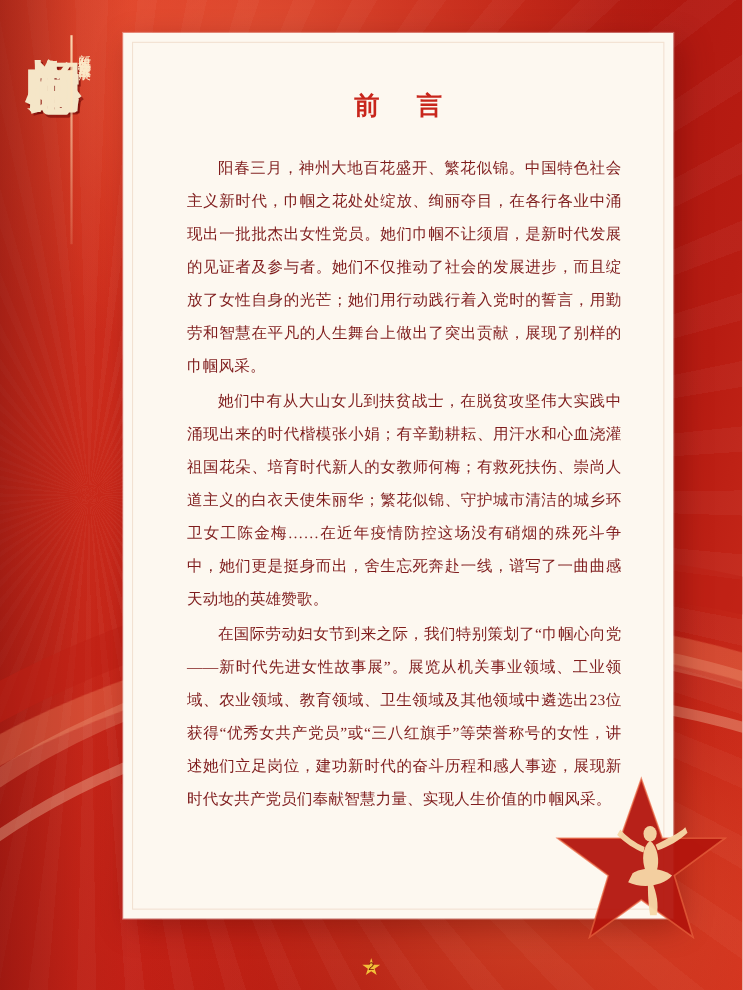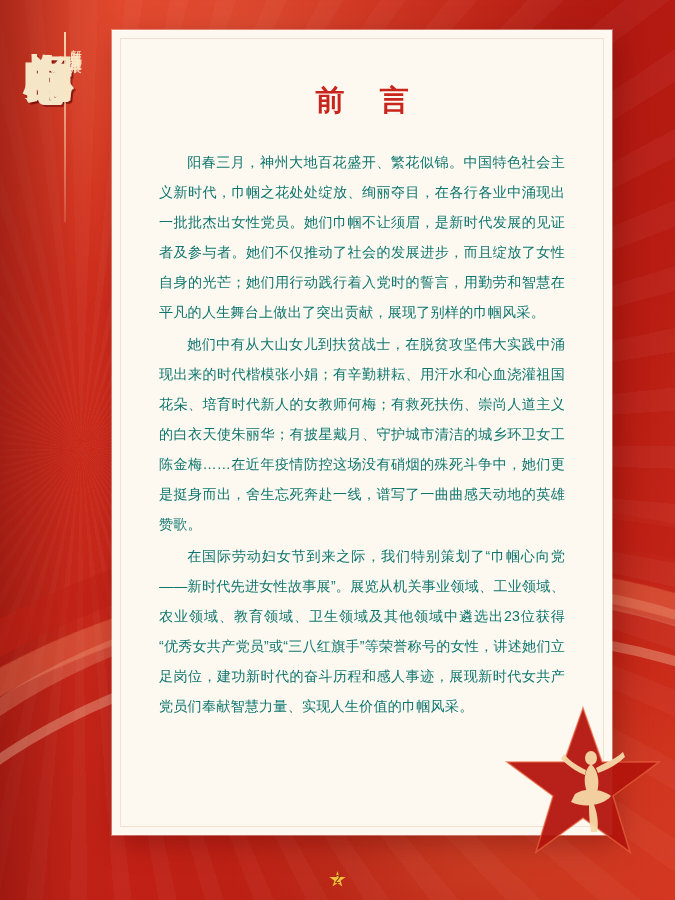--- a/index.html
+++ b/index.html
@@ -148,36 +148,36 @@
     position: absolute;
     inset: 8px;
     border: 1px solid rgba(196,120,70,.18);
     padding: 36px 38px 30px 38px;
     box-sizing: border-box;
     overflow: hidden;
   }
   .doc-title {
     text-align: center;
     color: #c8261c;
-    font-size: 29px;
+    font-size: 23px;
     font-weight: bold;
     letter-spacing: 14px;
     text-indent: 14px;
     margin: 6px 0 26px 0;
     font-family: "Liberation Serif", "DejaVu Serif", serif;
   }
   .para {
-    color: #0f766e;
+    color: #7f1d1d;
     font-size: 14.1px;
     line-height: 30px;
     text-align: justify;
     text-indent: 2em;
-    margin: 0 0 2px 0;
+    margin: 0 0 2px 11px;
     letter-spacing: .2px;
-    font-family: Liberation Sans, sans-serif;
+    font-family: Liberation Serif, serif;
   }
 
   
   .emblem {
     position: absolute;
     right: 10px;
     bottom: 24px;
     width: 160px;
     height: 180px;
     z-index: 5;
@@ -232,21 +232,21 @@
   <div class="vtitle">
     <div class="vtitle-main">巾帼心向党</div>
     <div class="vtitle-bar"></div>
     <div class="vtitle-sub">新时代先进女性故事展</div>
   </div>
 
   <div class="card">
     <div class="card-inner">
       <div class="doc-title">前 言</div>
       <p class="para">阳春三月，神州大地百花盛开、繁花似锦。中国特色社会主义新时代，巾帼之花处处绽放、绚丽夺目，在各行各业中涌现出一批批杰出女性党员。她们巾帼不让须眉，是新时代发展的见证者及参与者。她们不仅推动了社会的发展进步，而且绽放了女性自身的光芒；她们用行动践行着入党时的誓言，用勤劳和智慧在平凡的人生舞台上做出了突出贡献，展现了别样的巾帼风采。</p>
-      <p class="para">她们中有从大山女儿到扶贫战士，在脱贫攻坚伟大实践中涌现出来的时代楷模张小娟；有辛勤耕耘、用汗水和心血浇灌祖国花朵、培育时代新人的女教师何梅；有救死扶伤、崇尚人道主义的白衣天使朱丽华；有披星戴月、守护城市清洁的城乡环卫女工陈金梅……在近年疫情防控这场没有硝烟的殊死斗争中，她们更是挺身而出，舍生忘死奔赴一线，谱写了一曲曲感天动地的英雄赞歌。</p>
+      <p class="para">她们中有从大山女儿到扶贫战士，在脱贫攻坚伟大实践中涌现出来的时代楷模张小娟；有辛勤耕耘、用汗水和心血浇灌祖国花朵、培育时代新人的女教师何梅；有救死扶伤、崇尚人道主义的白衣天使朱丽华；繁花似锦、守护城市清洁的城乡环卫女工陈金梅……在近年疫情防控这场没有硝烟的殊死斗争中，她们更是挺身而出，舍生忘死奔赴一线，谱写了一曲曲感天动地的英雄赞歌。</p>
       <p class="para">在国际劳动妇女节到来之际，我们特别策划了“巾帼心向党——新时代先进女性故事展”。展览从机关事业领域、工业领域、农业领域、教育领域、卫生领域及其他领域中遴选出23位获得“优秀女共产党员”或“三八红旗手”等荣誉称号的女性，讲述她们立足岗位，建功新时代的奋斗历程和感人事迹，展现新时代女共产党员们奉献智慧力量、实现人生价值的巾帼风采。</p>
     </div>
   </div>
 
   <div class="emblem">
     <svg width="160" height="180" viewBox="0 0 160 180">
       <g transform="translate(78,90)">
         <polygon points="0,-78 19,-24 76,-24 30,10 47,66 0,32 -47,66 -30,10 -76,-24 -19,-24" fill="#b3150d" opacity="0.95"></polygon>
         <polygon points="0,-78 19,-24 76,-24 30,10 47,66 0,32 -47,66 -30,10 -76,-24 -19,-24" fill="none" stroke="#e8643f" stroke-width="1.5" opacity="0.7"></polygon>
       </g>

